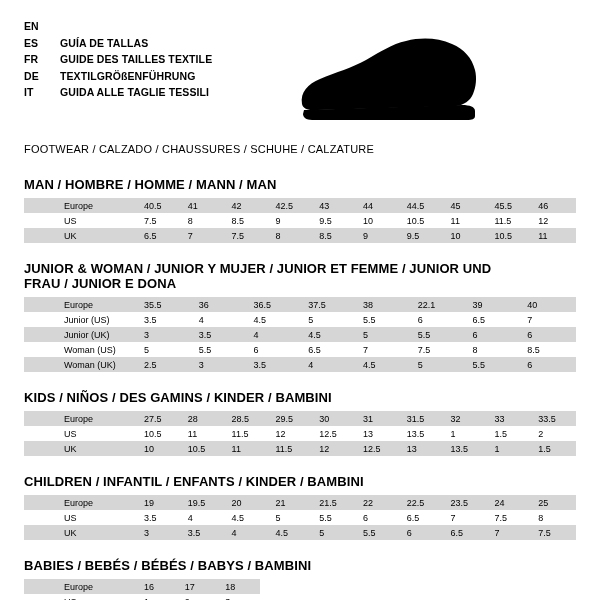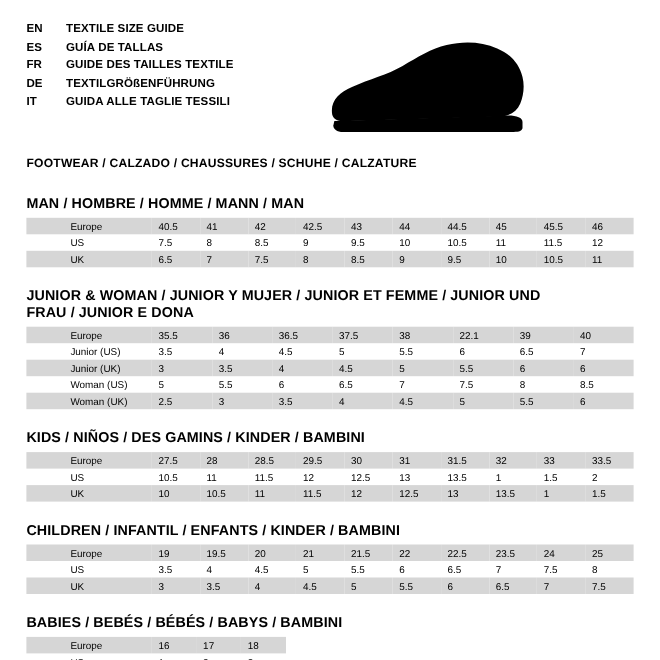--- a/index.html
+++ b/index.html
@@ -49,21 +49,21 @@
 
   .shoe-art {
     width: 190px;
     height: 95px;
     margin-right: 16px;
     margin-top: 14px;
   }
 
   .footwear-line {
     font-size: 11px;
-    font-weight: bold;
+    font-weight: normal;
     letter-spacing: 0.2px;
     margin-top: 16px;
   }
 
   
   .section {
     margin-top: 20px;
   }
   .section-title {
     font-size: 13px;
@@ -102,21 +102,20 @@
 </style>
 </head>
 <body>
 
 <div class="page">
 
   <div class="header">
     <div class="langs">
         <div class="lang-row">
           <span class="lang-code">EN</span>
-          <span class="lang-title">TEXTILE SIZE GUIDE</span>
         </div>
         <div class="lang-row">
           <span class="lang-code">ES</span>
           <span class="lang-title">GUÍA DE TALLAS</span>
         </div>
         <div class="lang-row">
           <span class="lang-code">FR</span>
           <span class="lang-title">GUIDE DES TAILLES TEXTILE</span>
         </div>
         <div class="lang-row">

